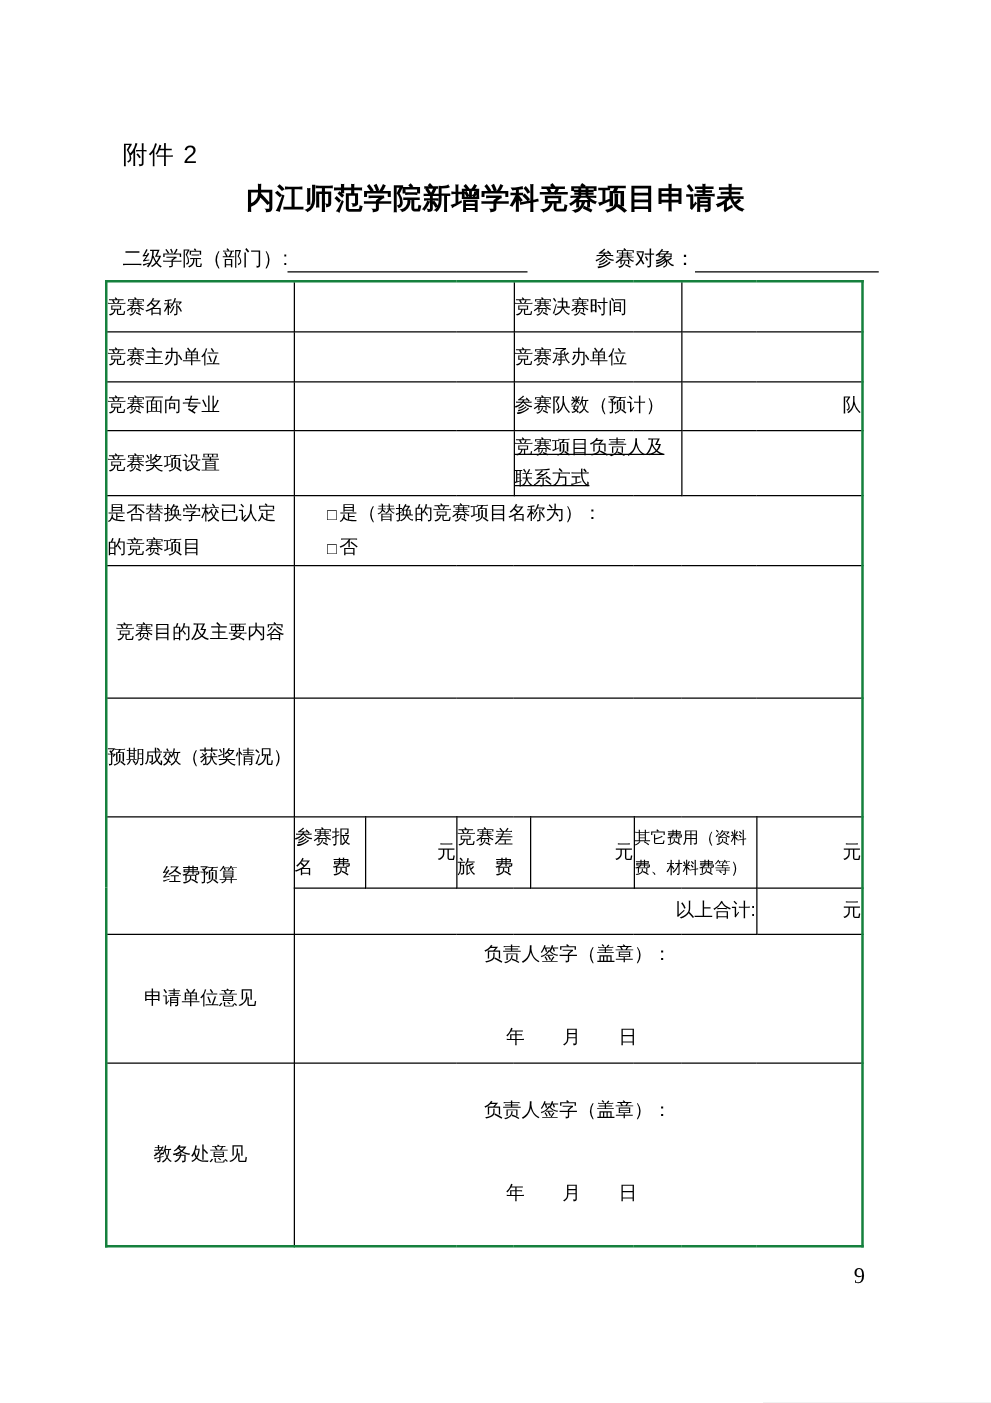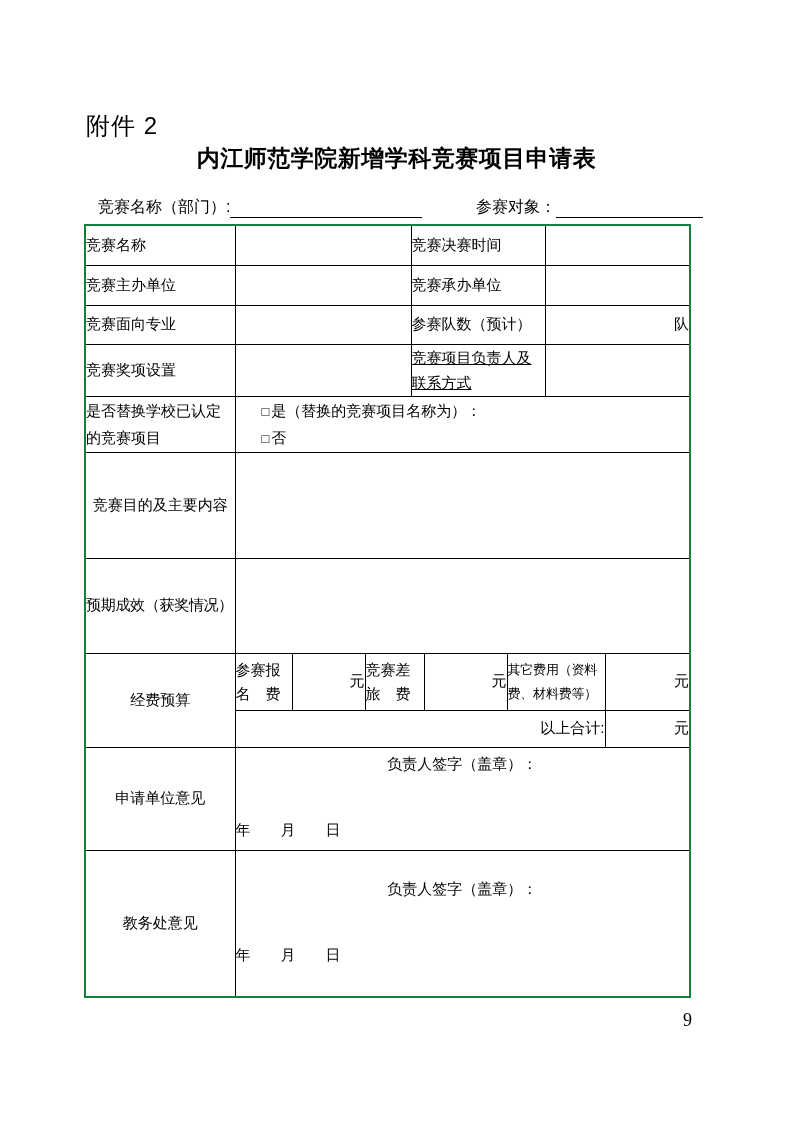--- a/index.html
+++ b/index.html
@@ -6,22 +6,22 @@
   .page{
     position:relative;
     width:793px;height:1122px;
     background:#ffffff;
     margin:0 auto;
     font-family:"Liberation Sans","DejaVu Sans",sans-serif;
     color:#000;
     overflow:hidden;
   }
   .attachment{
-    position:absolute;left:86px;top:110px;
-    font-size:24px;letter-spacing:1px;
+    position:absolute;left:98px;top:110px;
+    font-size:20px;letter-spacing:1px;
   }
   .doc-title{
     position:absolute;left:0;top:143px;width:793px;
     text-align:center;font-size:23px;font-weight:bold;letter-spacing:0.5px;
   }
   .header-line{
     position:absolute;left:98px;top:197px;width:605px;
     display:flex;justify-content:space-between;
     font-size:16px;
   }
@@ -66,39 +66,39 @@
   .cbx{
     font-size:13px;line-height:1;margin-right:2px;position:relative;top:1px;
   }
   td.sig-cell{vertical-align:bottom;}
   .sig-wrap{
     display:flex;flex-direction:column;justify-content:flex-end;
     padding-bottom:3px;
     gap:36px;
   }
   .sig-line{text-align:center;line-height:30px;}
-  .date-line{text-align:left;padding-right:10px;line-height:30px;}
+  .date-line{text-align:center;padding-right:10px;line-height:30px;}
   .page-number{
     position:absolute;left:683px;top:1010px;
     font-family:"Liberation Serif","DejaVu Serif",serif;
     font-size:18px;
   }
 </style>
 </head>
 <body>
 
 <div class="page">
 
   <div class="attachment">附件 2</div>
 
   <div class="doc-title">内江师范学院新增学科竞赛项目申请表</div>
 
   <div class="header-line">
     <div class="hgroup">
-      <span>竞赛名称（部门）:</span>
+      <span>二级学院（部门）:</span>
         <span class="blank-underline u-dept"></span>
     </div>
     <div class="hgroup">
       <span>参赛对象：</span>
         <span class="blank-underline u-target"></span>
     </div>
   </div>
 
   <table class="form">
     <colgroup>

